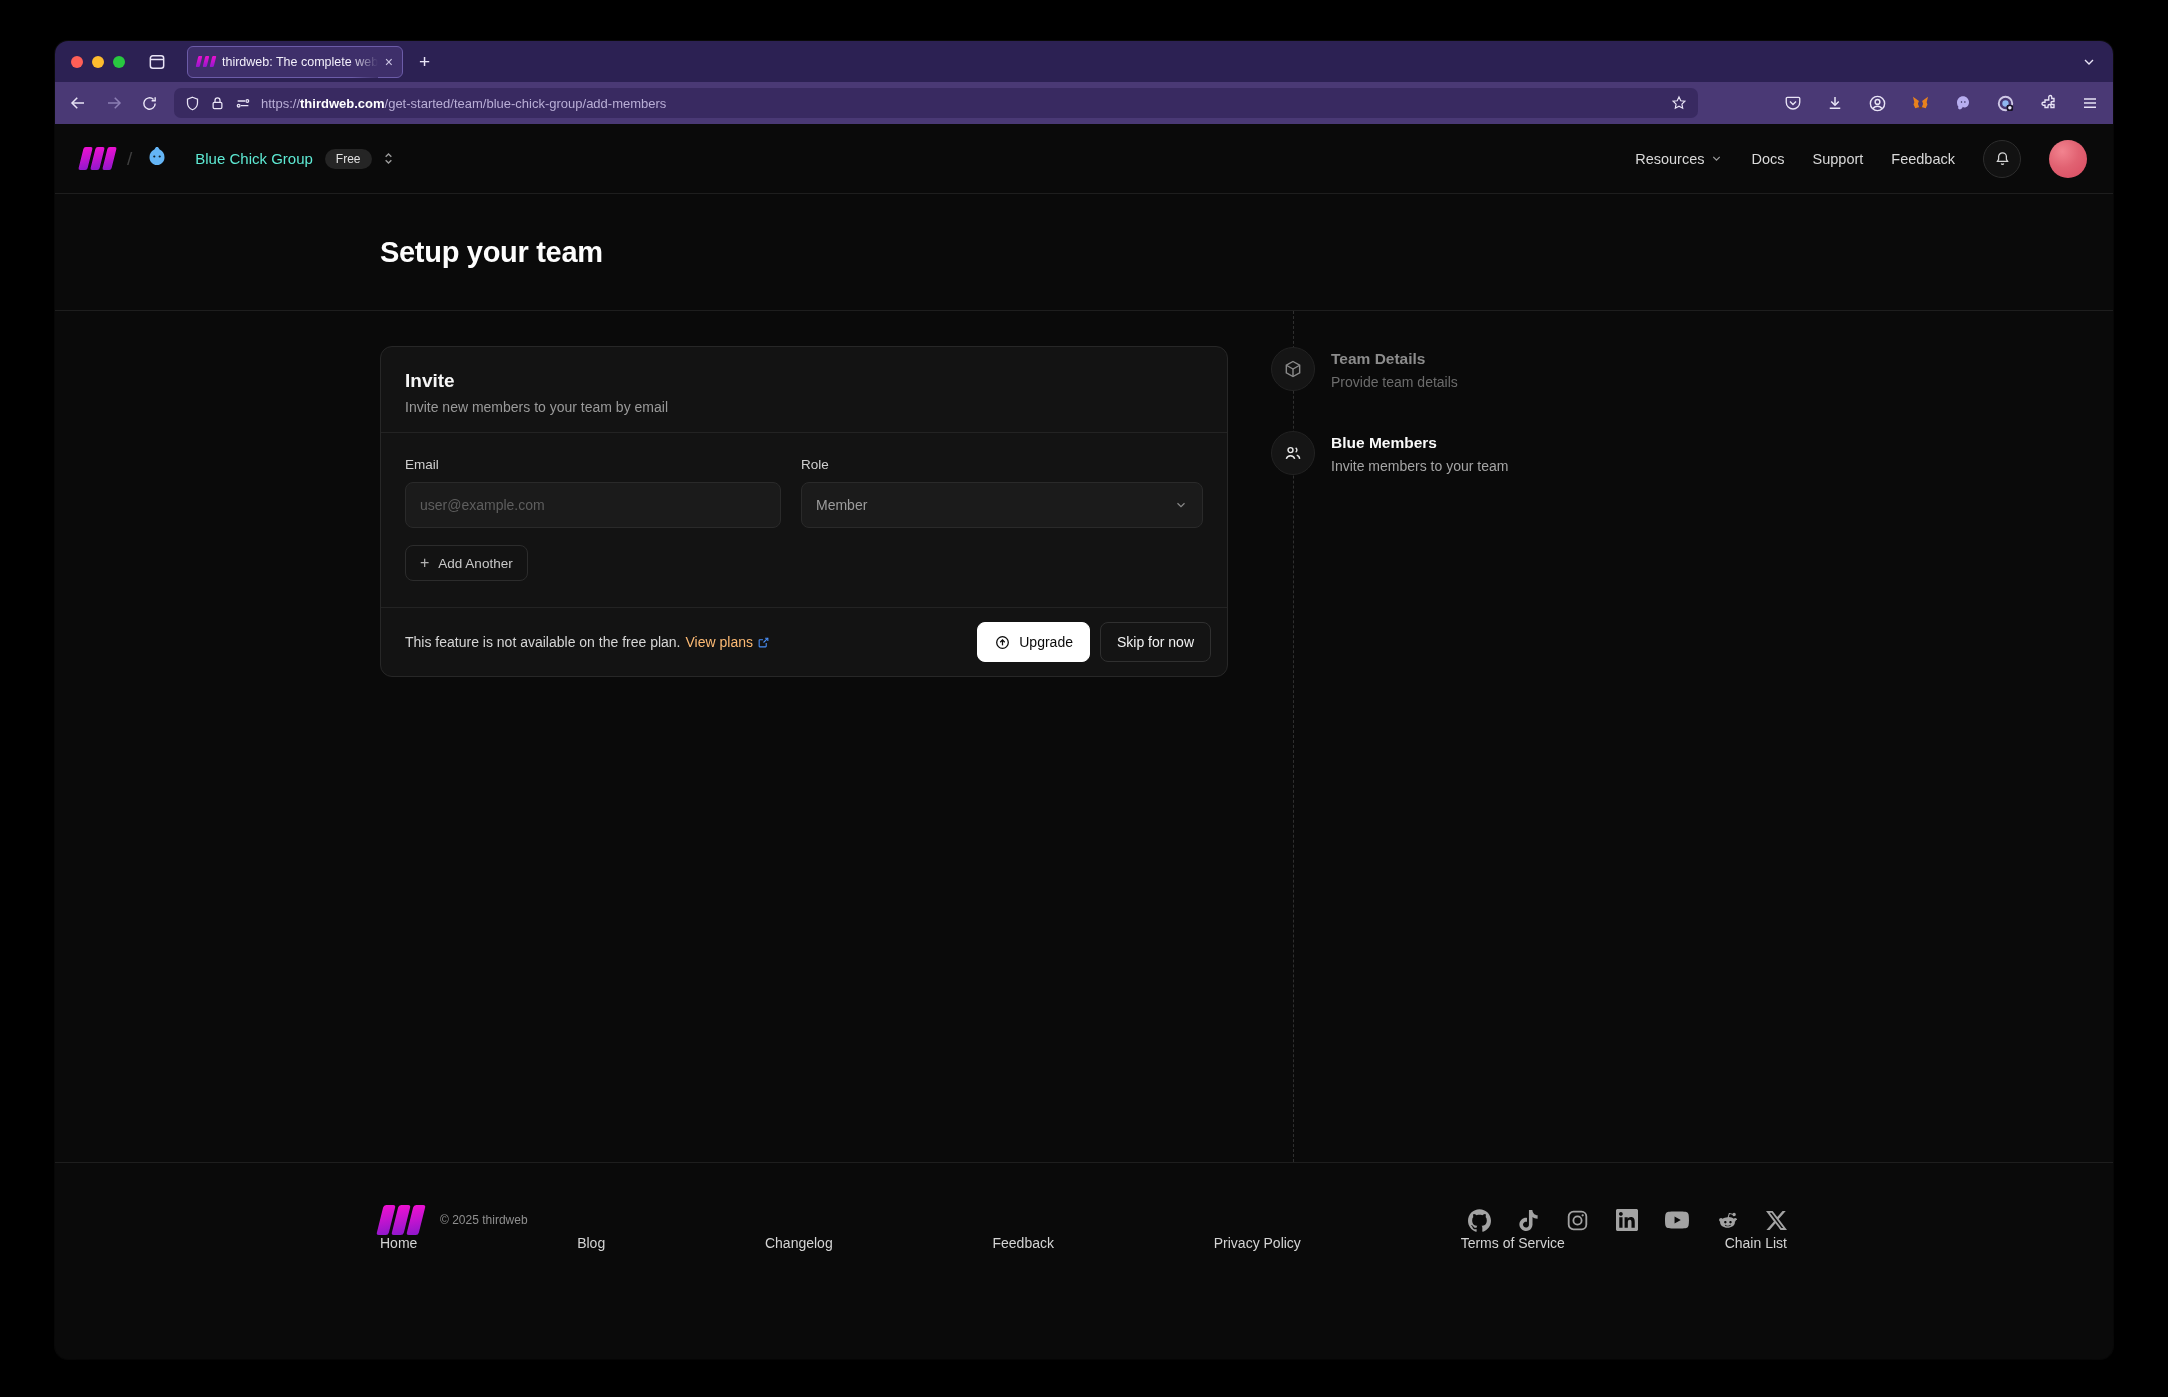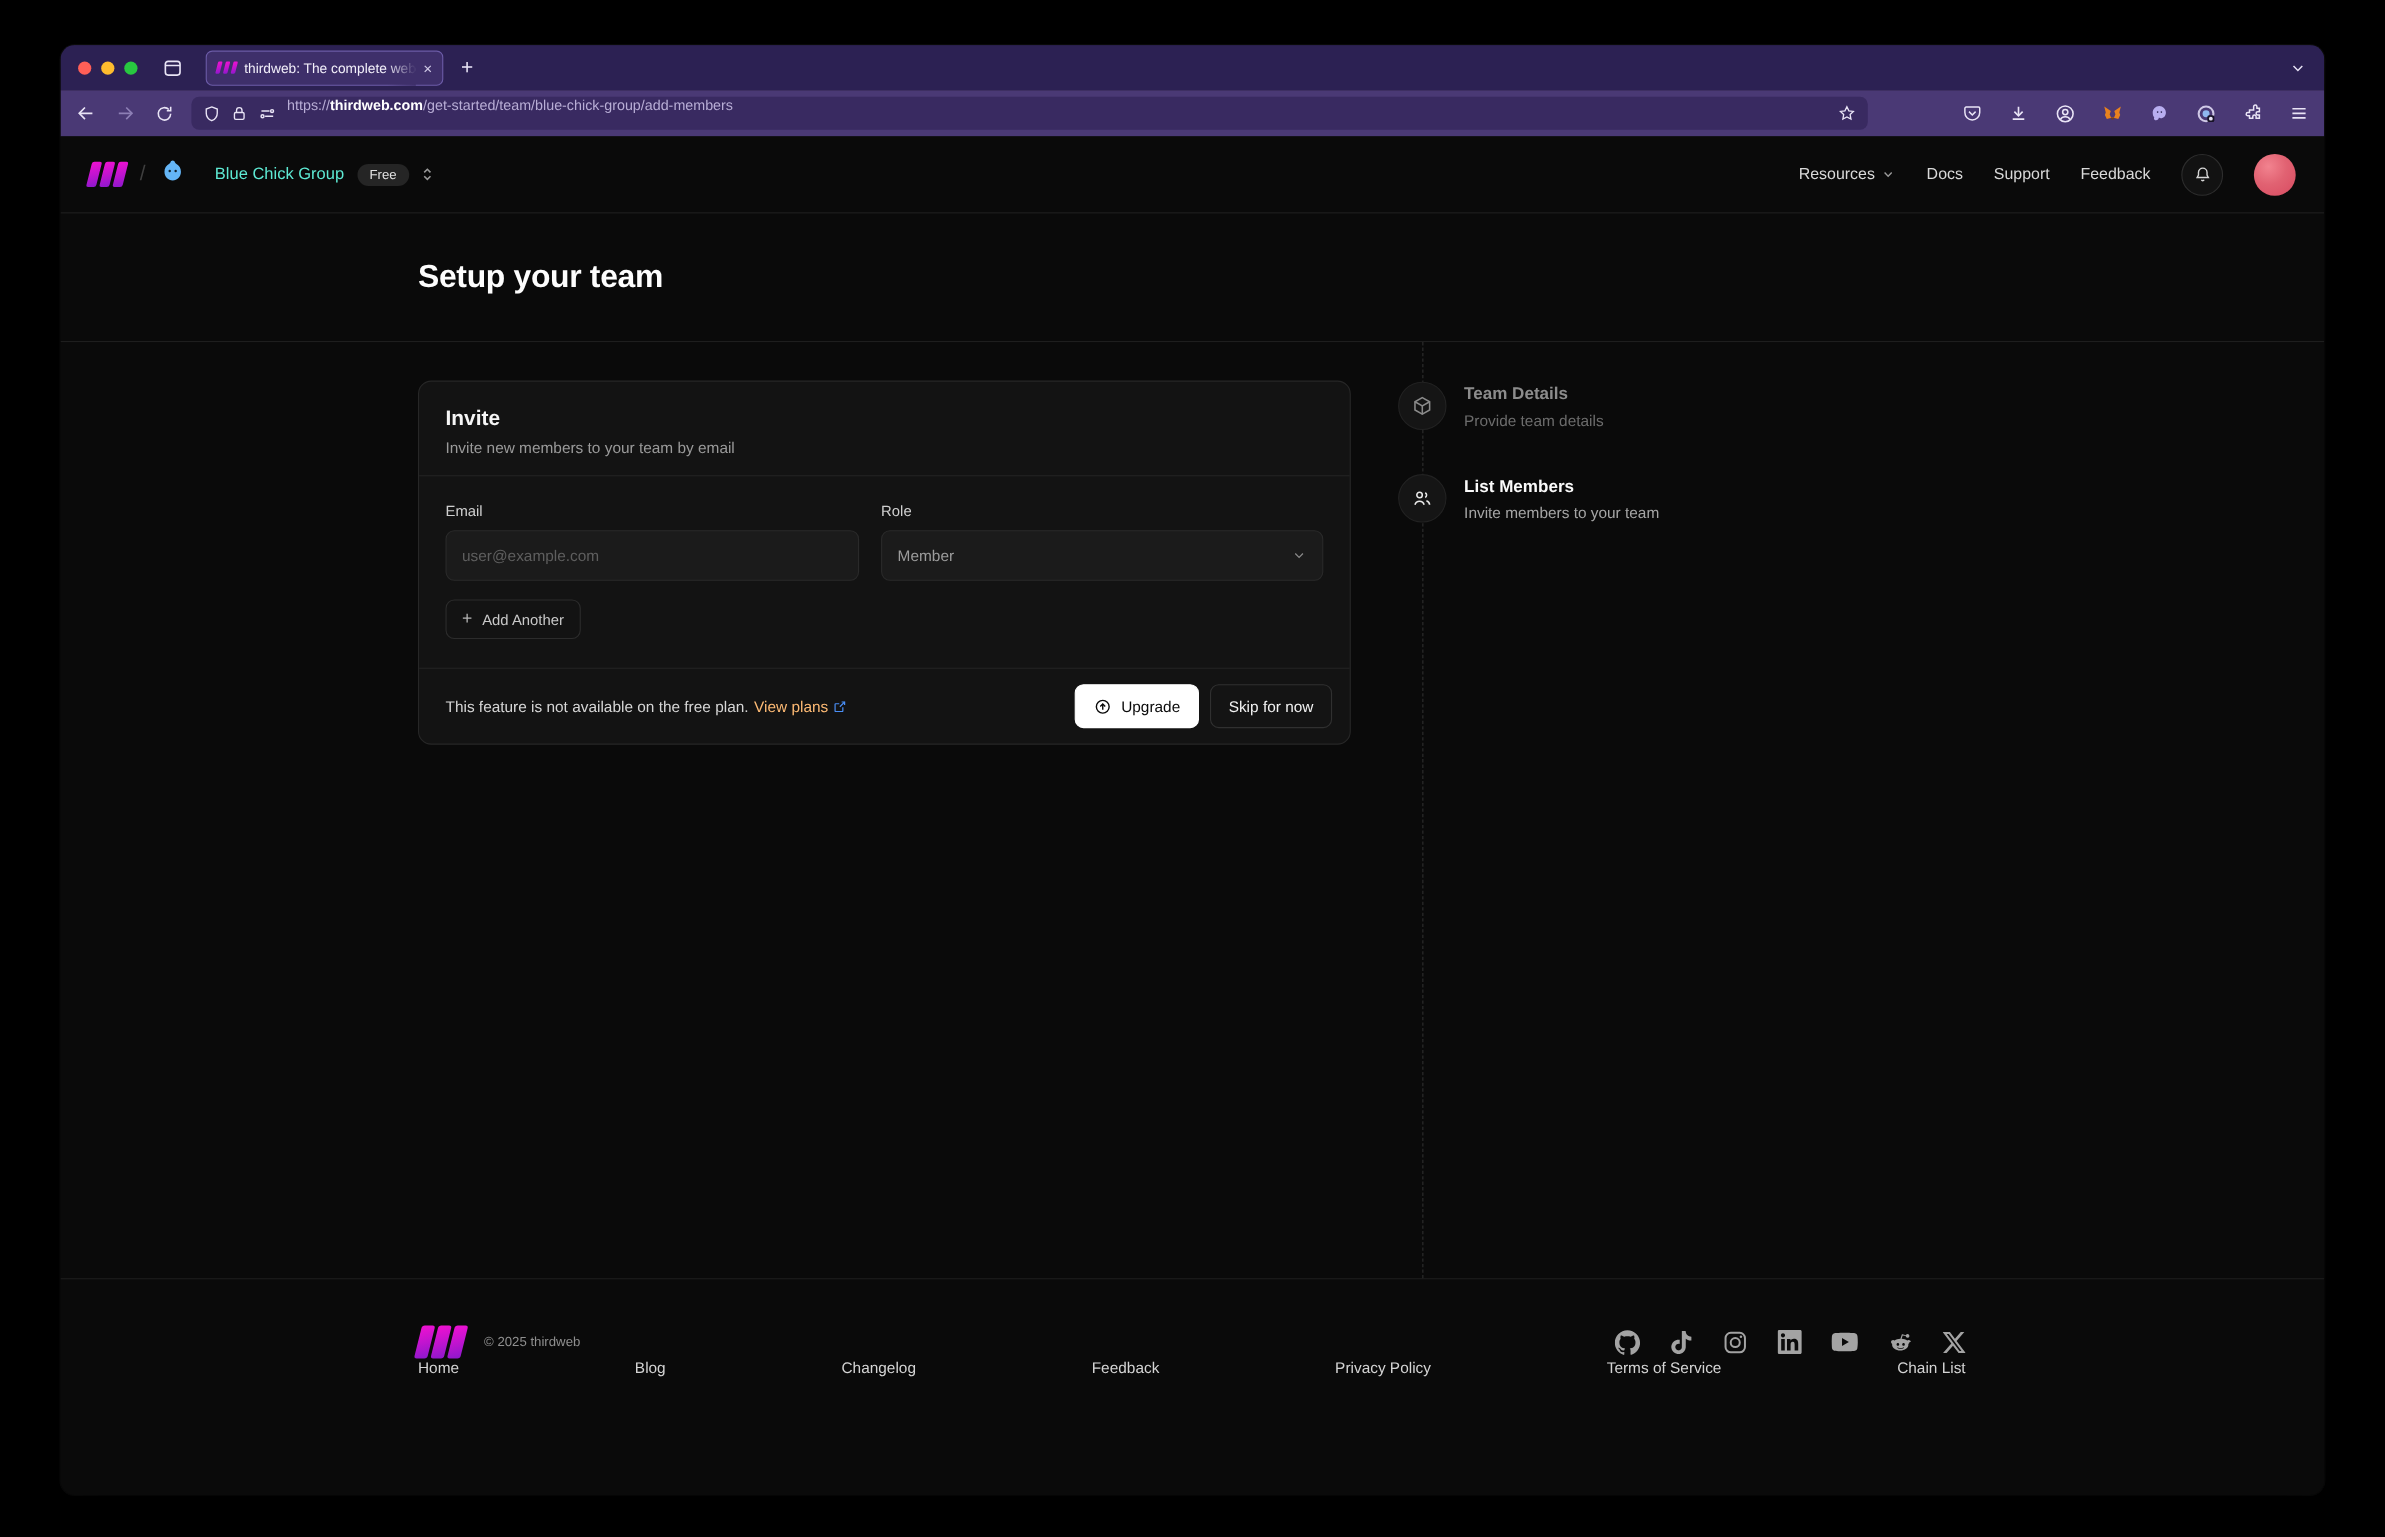--- a/index.html
+++ b/index.html
@@ -27,21 +27,21 @@
     background:linear-gradient(90deg, rgba(62,47,106,0), #3e2f6a); pointer-events:none; }
   .tab-close { color:#cfc8e6; font-size:14px; line-height:1; cursor:default; }
   .newtab { margin-left:16px; color:#e9e4f6; font-size:19px; font-weight:400; }
   .tabs-chevron { margin-left:auto; }
 
   .toolbar { height:42px; background:#4a3975; display:flex; align-items:center; padding:0 14px; }
   .nav-btns { display:flex; align-items:center; gap:18px; margin-right:16px; }
   .dim { color:#8d7fb5; }
   .urlbar {
     height:30px; width:1626px; background:#392a61; border-radius:7px;
-    display:flex; padding:0 11px; gap:10px;
+    display:flex; align-items:center; padding:0 11px; gap:10px;
   }
   .url-text { flex:1; font-size:13px; color:#b9aed6; white-space:nowrap; overflow:hidden; }
   .url-text b { color:#ffffff; font-weight:700; }
   .toolbar-icons { display:flex; align-items:center; gap:24px; margin-left:86px; }
 
   
   .page { height:1235px; display:flex; flex-direction:column; background:#0a0a0a; }
 
   .tw-logo { display:flex; gap:3px; }
   .tw-logo i { display:block; width:9px; height:23px; transform:skewX(-14deg); border-radius:2px;
@@ -377,21 +377,21 @@
         <div class="step active">
           <span class="step-icon">
             <svg width="20" height="20" viewBox="0 0 24 24" fill="none" stroke="#e8e8e8" stroke-width="1.7">
                 <circle cx="9" cy="8.5" r="3"></circle>
                 <path d="M4 19a5.2 5.2 0 0 1 10 0"></path>
                 <path d="M15.2 5.9a3 3 0 0 1 0 5.2"></path>
                 <path d="M16.5 14.6A5.2 5.2 0 0 1 20 19"></path>
               </svg>
           </span>
           <span class="step-texts">
-            <div class="step-title">List Members</div>
+            <div class="step-title">Blue Members</div>
             <div class="step-sub">Invite members to your team</div>
           </span>
         </div>
       </div>
     </div>
 
     <div class="site-footer">
       <div class="footer-inner">
         <div class="foot-row1">
           <span class="tw-logo big">

